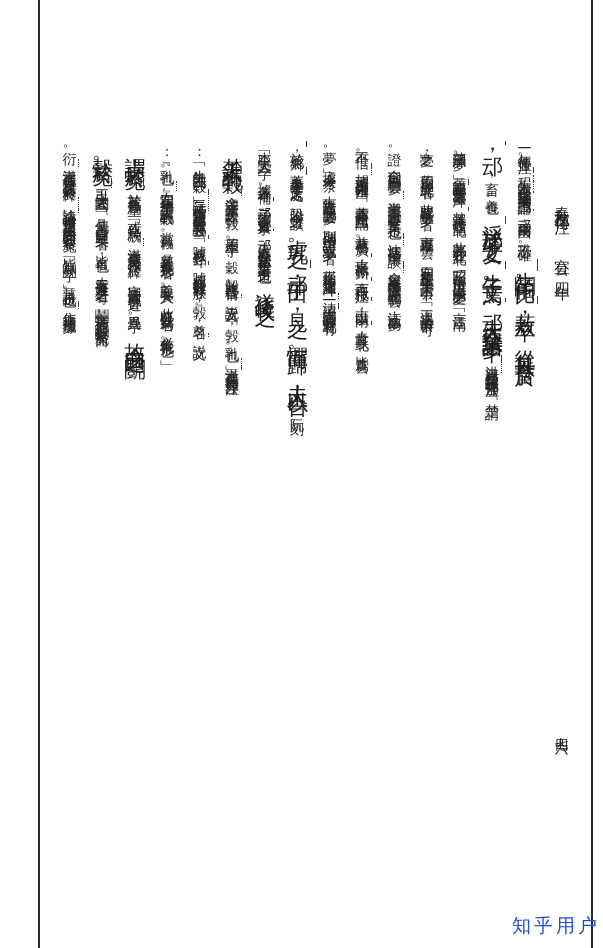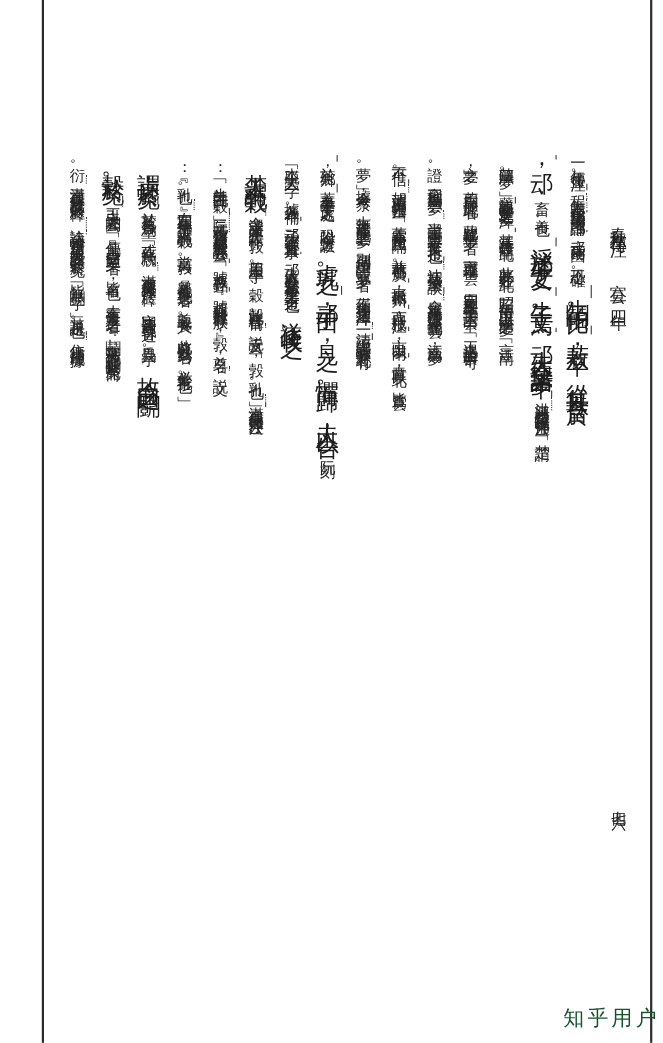--- a/index.html
+++ b/index.html
@@ -34,21 +34,21 @@
     writing-mode:vertical-rl;
     font-size:15.5px;letter-spacing:3px;color:#1c1c1c;white-space:pre;
   }
   #page-number{
     position:absolute;left:553px;top:726px;height:60px;
     writing-mode:vertical-rl;
     font-size:13.5px;letter-spacing:2px;color:#1c1c1c;
   }
   #watermark{
     position:absolute;left:512px;top:913px;
-    font-size:19px;letter-spacing:3px;color:#14532d;
+    font-size:19px;letter-spacing:3px;color:#1d4ed8;
     font-family:"DejaVu Sans","Liberation Sans",sans-serif;
     text-align:right;
   }
 </style>
 </head>
 <body>
 
 <div class="edge left"></div>
 <div class="edge right"></div>
 

